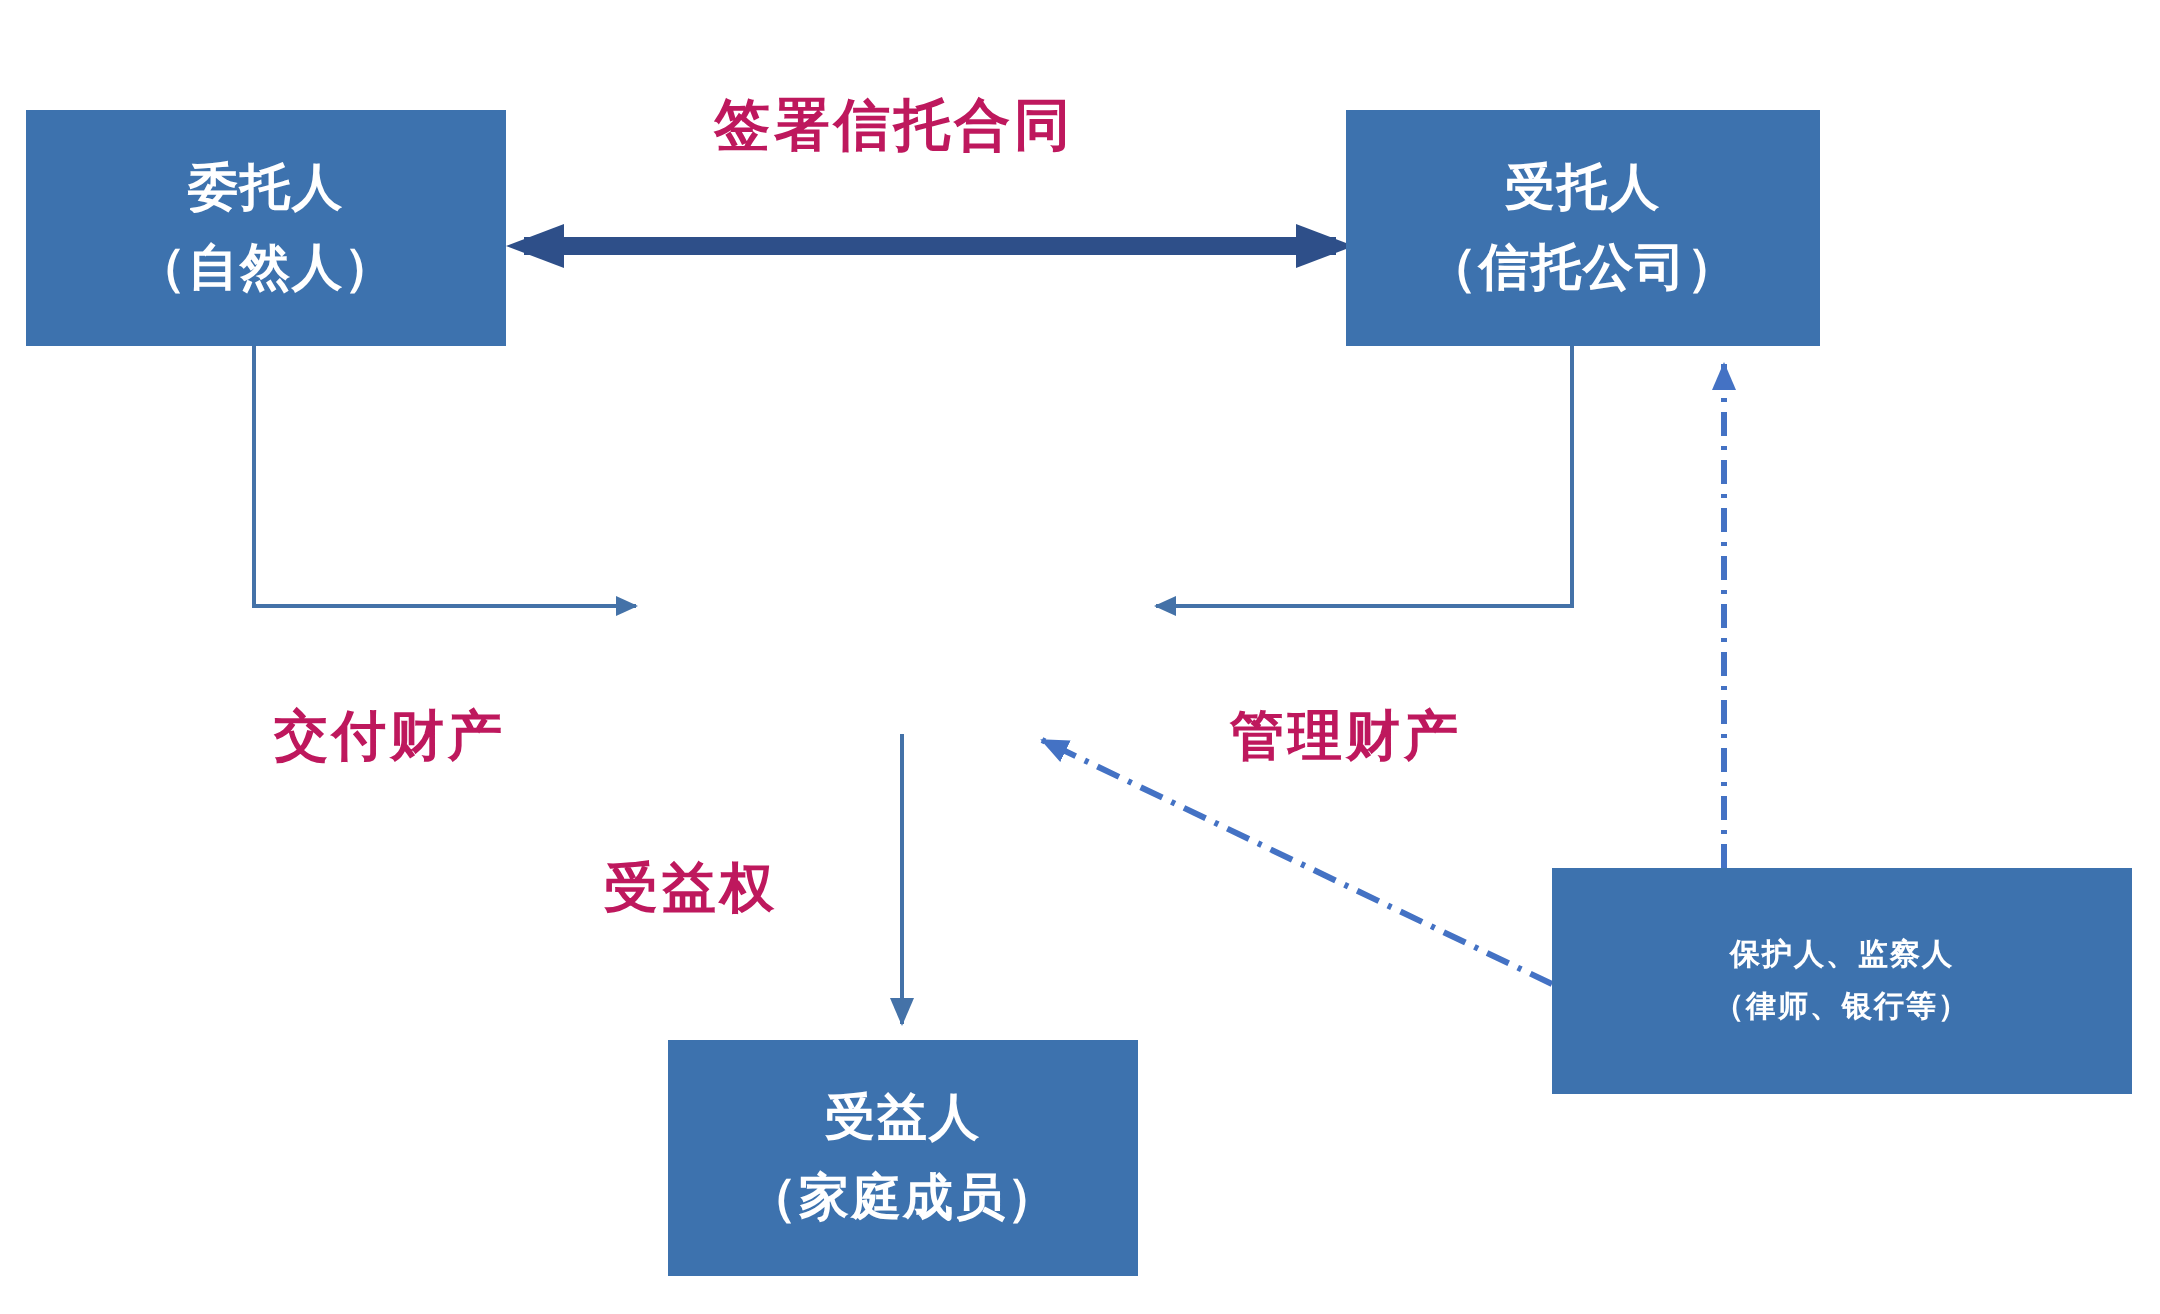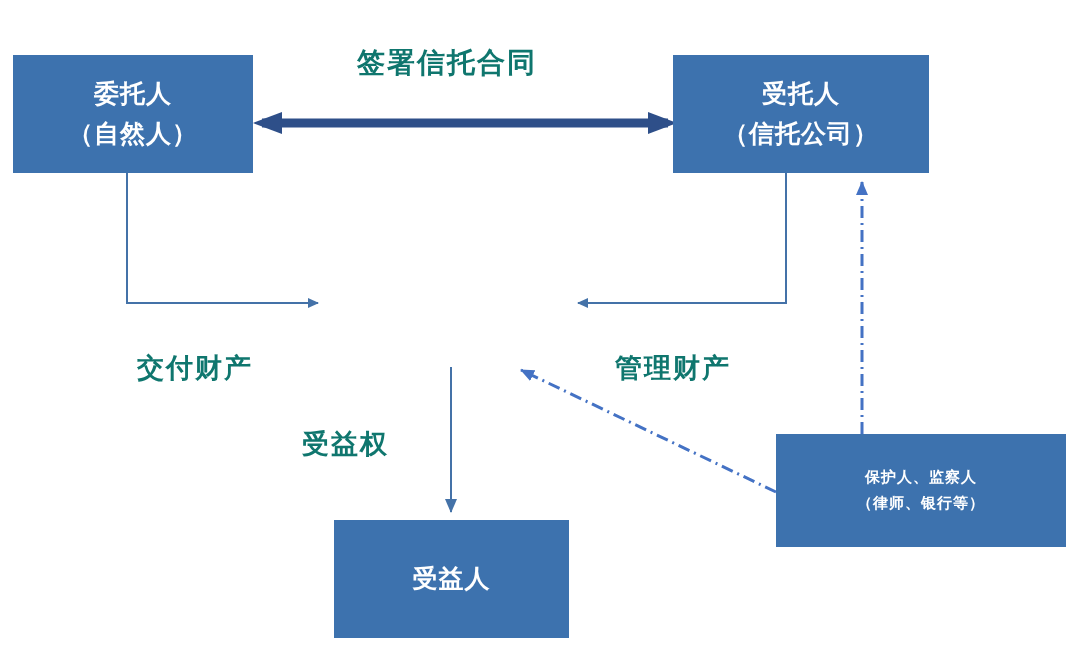--- a/index.html
+++ b/index.html
@@ -29,28 +29,28 @@
     font-weight: 700;
     letter-spacing: 1px;
     line-height: 1.45;
     box-sizing: border-box;
     z-index: 5;
   }
   .node .ln { display: block; white-space: nowrap; text-align: center; }
   .node.two-line { gap: 4px; }
 
   #node-settlor   { left: 13px;  top: 55px;  width: 240px; height: 118px; font-size: 25px; }
-  #node-trustee   { left: 673px; top: 55px;  width: 256px; height: 118px; font-size: 25px; }
+  #node-trustee   { left: 673px; top: 55px;  width: 237px; height: 118px; font-size: 25px; }
   #node-plan      { left: 330px; top: 241px; width: 235px; height: 126px; font-size: 25px; }
   #node-beneficiary { left: 334px; top: 520px; width: 235px; height: 118px; font-size: 25px; }
   #node-protector { left: 776px; top: 434px; width: 290px; height: 113px; font-size: 15px; }
 
   .label {
     position: absolute;
-    color: #0f766e;
+    color: #be185d;
     font-weight: 700;
     font-size: 27px;
     letter-spacing: 2px;
     white-space: nowrap;
     z-index: 6;
   }
   #label-contract { left: 357px; top: 44px; font-size: 28px; }
   #label-deliver  { left: 137px; top: 350px; }
   #label-manage   { left: 615px; top: 350px; }
   #label-benefit  { left: 302px; top: 426px; }
@@ -117,20 +117,21 @@
   </div>
 
   <div class="node two-line" id="node-trustee">
     <span class="ln">受托人</span>
     <span class="ln">（信托公司）</span>
   </div>
 
 
   <div class="node two-line" id="node-beneficiary">
     <span class="ln">受益人</span>
+    <span class="ln">（家庭成员）</span>
   </div>
 
   <div class="node two-line" id="node-protector">
     <span class="ln">保护人、监察人</span>
     <span class="ln">（律师、银行等）</span>
   </div>
 
   <div class="label" id="label-contract">签署信托合同</div>
   <div class="label" id="label-deliver">交付财产</div>
   <div class="label" id="label-manage">管理财产</div>

